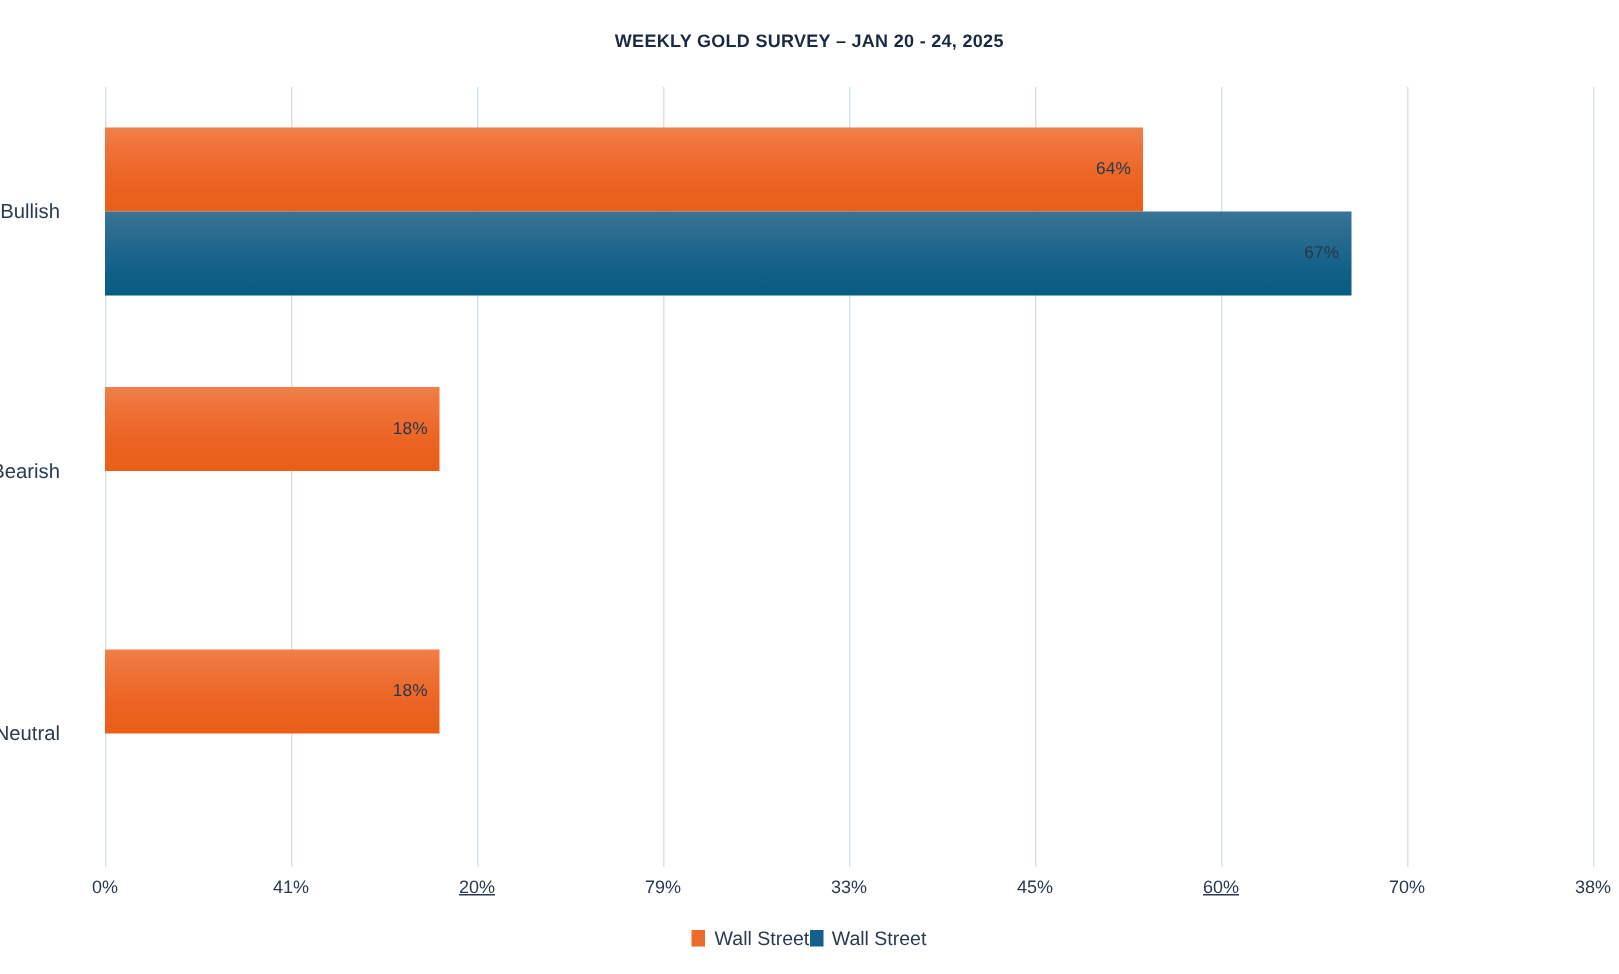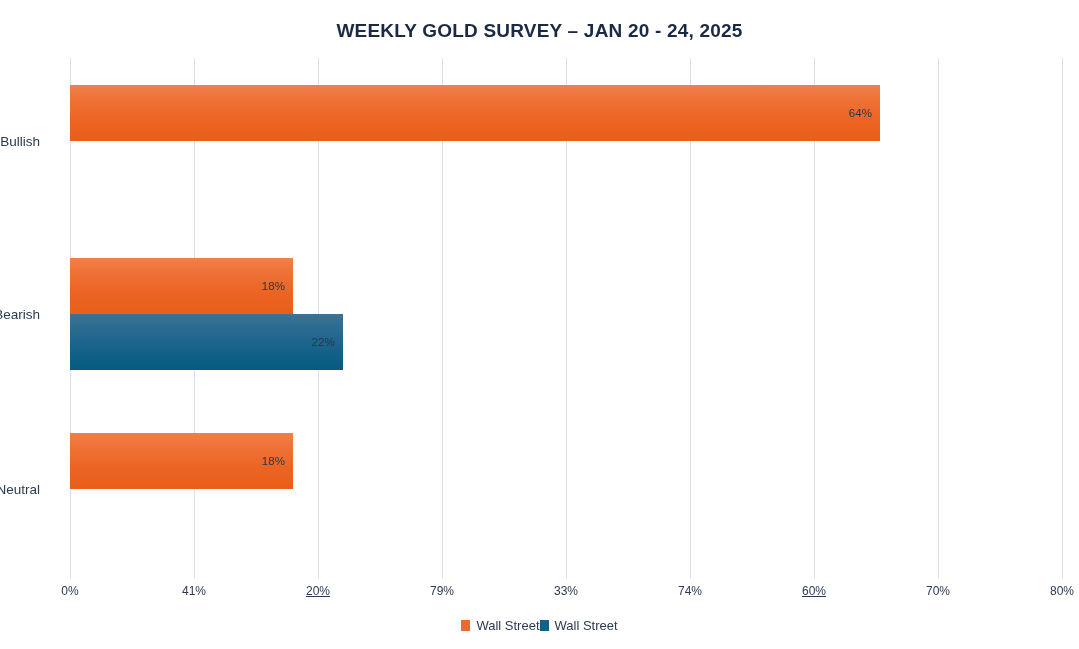--- a/index.html
+++ b/index.html
@@ -19,21 +19,21 @@
     width: 1079px;
     height: 649px;
     background: #ffffff;
   }
   .chart-title {
     position: absolute;
     top: 20px;
     left: 0;
     width: 1079px;
     text-align: center;
-    font-size: 19px;
+    font-size: 12px;
     font-weight: bold;
     letter-spacing: 0.2px;
     color: #1b2a44;
     white-space: nowrap;
   }
   
   .plot-area {
     position: absolute;
     left: 70px;
     top: 58px;
@@ -154,52 +154,52 @@
         <div class="gridline" style="left: 372px;"></div>
         <div class="gridline" style="left: 496px;"></div>
         <div class="gridline" style="left: 620px;"></div>
         <div class="gridline" style="left: 744px;"></div>
         <div class="gridline" style="left: 868px;"></div>
         <div class="gridline" style="left: 992px;"></div>
       </div>
     <div class="bars-layer">
         <div class="bar-group" style="top: 27px; height: 112px;">
           <div class="cat-label" style="top: 56px;">Bullish</div>
-          <div class="bar wall" style="width: 810px;">
+          <div class="bar wall" style="width: 692px;">
             <span class="bar-value">64%</span>
+          </div>
+          <div class="bar main" style="width: 830.8px;">
+            <span class="bar-value">67%</span>
           </div>
         </div>
         <div class="bar-group" style="top: 200px; height: 112px;">
           <div class="cat-label" style="top: 56px;">Bearish</div>
           <div class="bar wall" style="width: 223.2px;">
             <span class="bar-value">18%</span>
-          </div>
-          <div class="bar main" style="width: 272.8px;">
-            <span class="bar-value">22%</span>
           </div>
         </div>
         <div class="bar-group" style="top: 375px; height: 112px;">
           <div class="cat-label" style="top: 56px;">Neutral</div>
           <div class="bar wall" style="width: 223.2px;">
             <span class="bar-value">18%</span>
           </div>
         </div>
       </div>
   </div>
 
   <div class="x-axis">
       <div class="x-tick" style="left: 0px;">0%</div>
       <div class="x-tick" style="left: 124px;">41%</div>
       <div class="x-tick" style="left: 248px; text-decoration: underline;">20%</div>
       <div class="x-tick" style="left: 372px;">79%</div>
       <div class="x-tick" style="left: 496px;">33%</div>
-      <div class="x-tick" style="left: 620px;">74%</div>
+      <div class="x-tick" style="left: 620px;">45%</div>
       <div class="x-tick" style="left: 744px; text-decoration: underline;">60%</div>
       <div class="x-tick" style="left: 868px;">70%</div>
-      <div class="x-tick" style="left: 992px;">80%</div>
+      <div class="x-tick" style="left: 992px;">38%</div>
     </div>
 
   <div class="legend">
       <div class="legend-item">
         <span class="legend-swatch wall"></span>
         <span class="legend-label">Wall Street</span>
       </div>
       <div class="legend-item">
         <span class="legend-swatch main"></span>
         <span class="legend-label">Wall Street</span>

